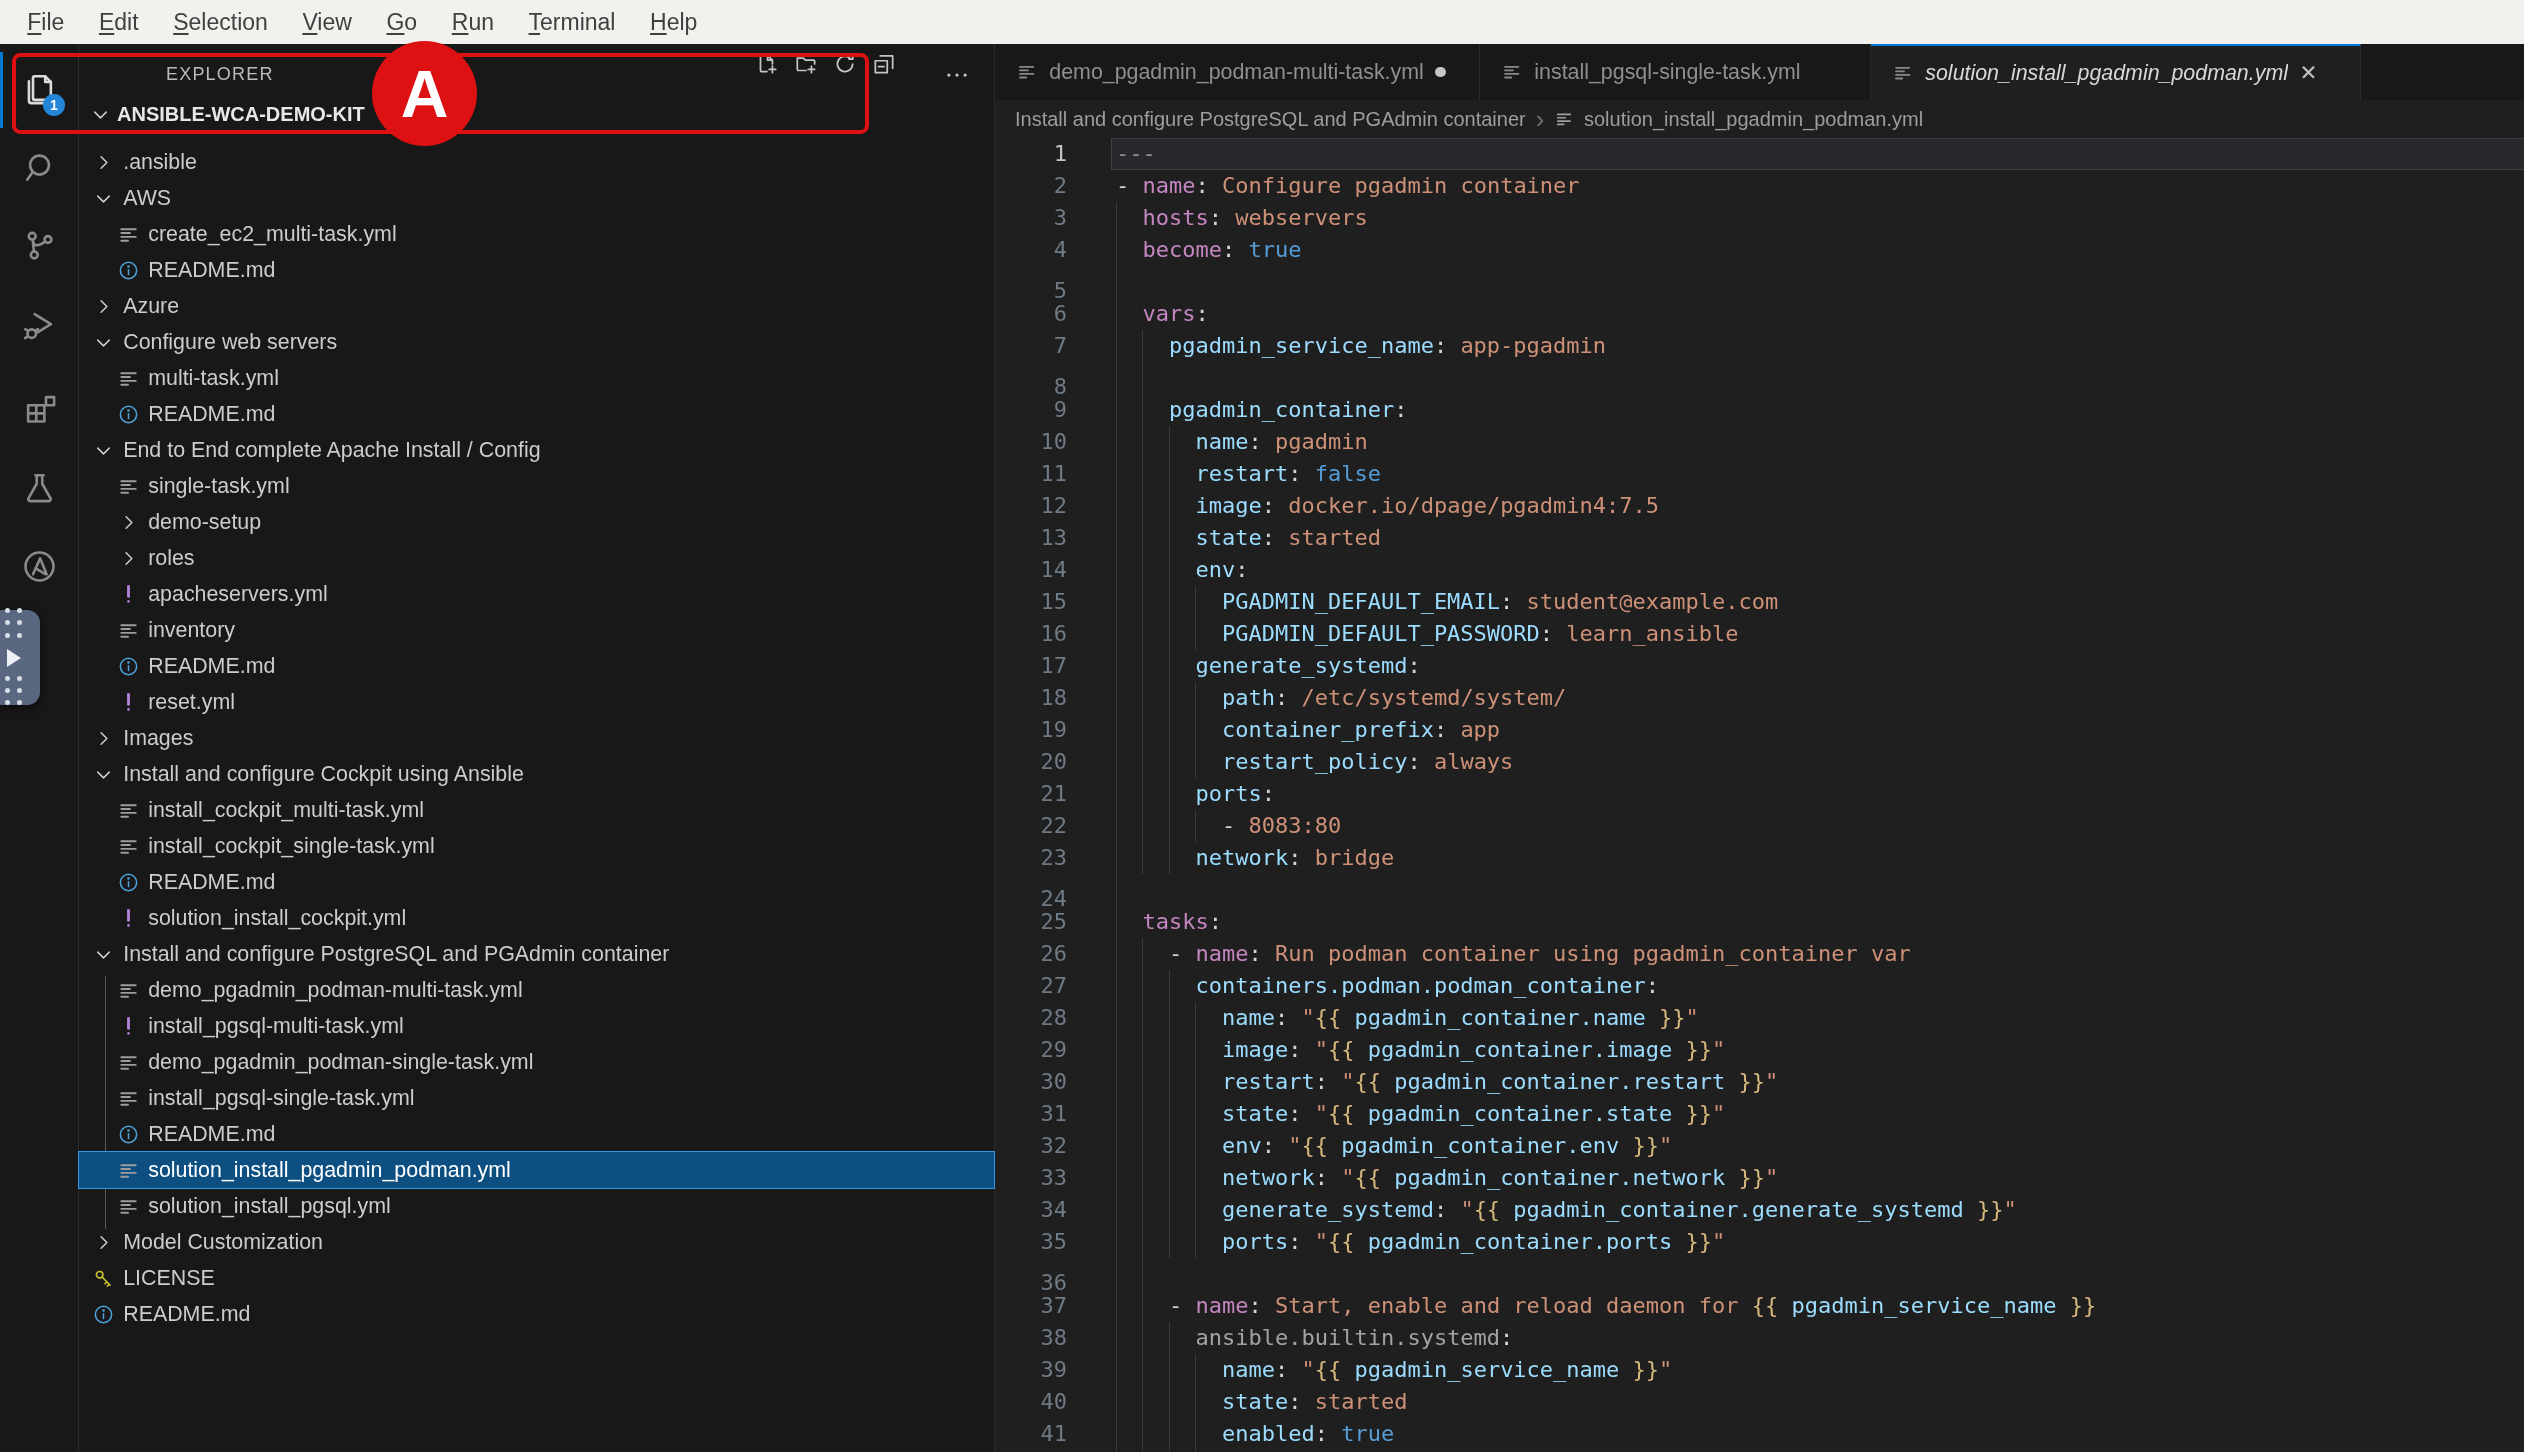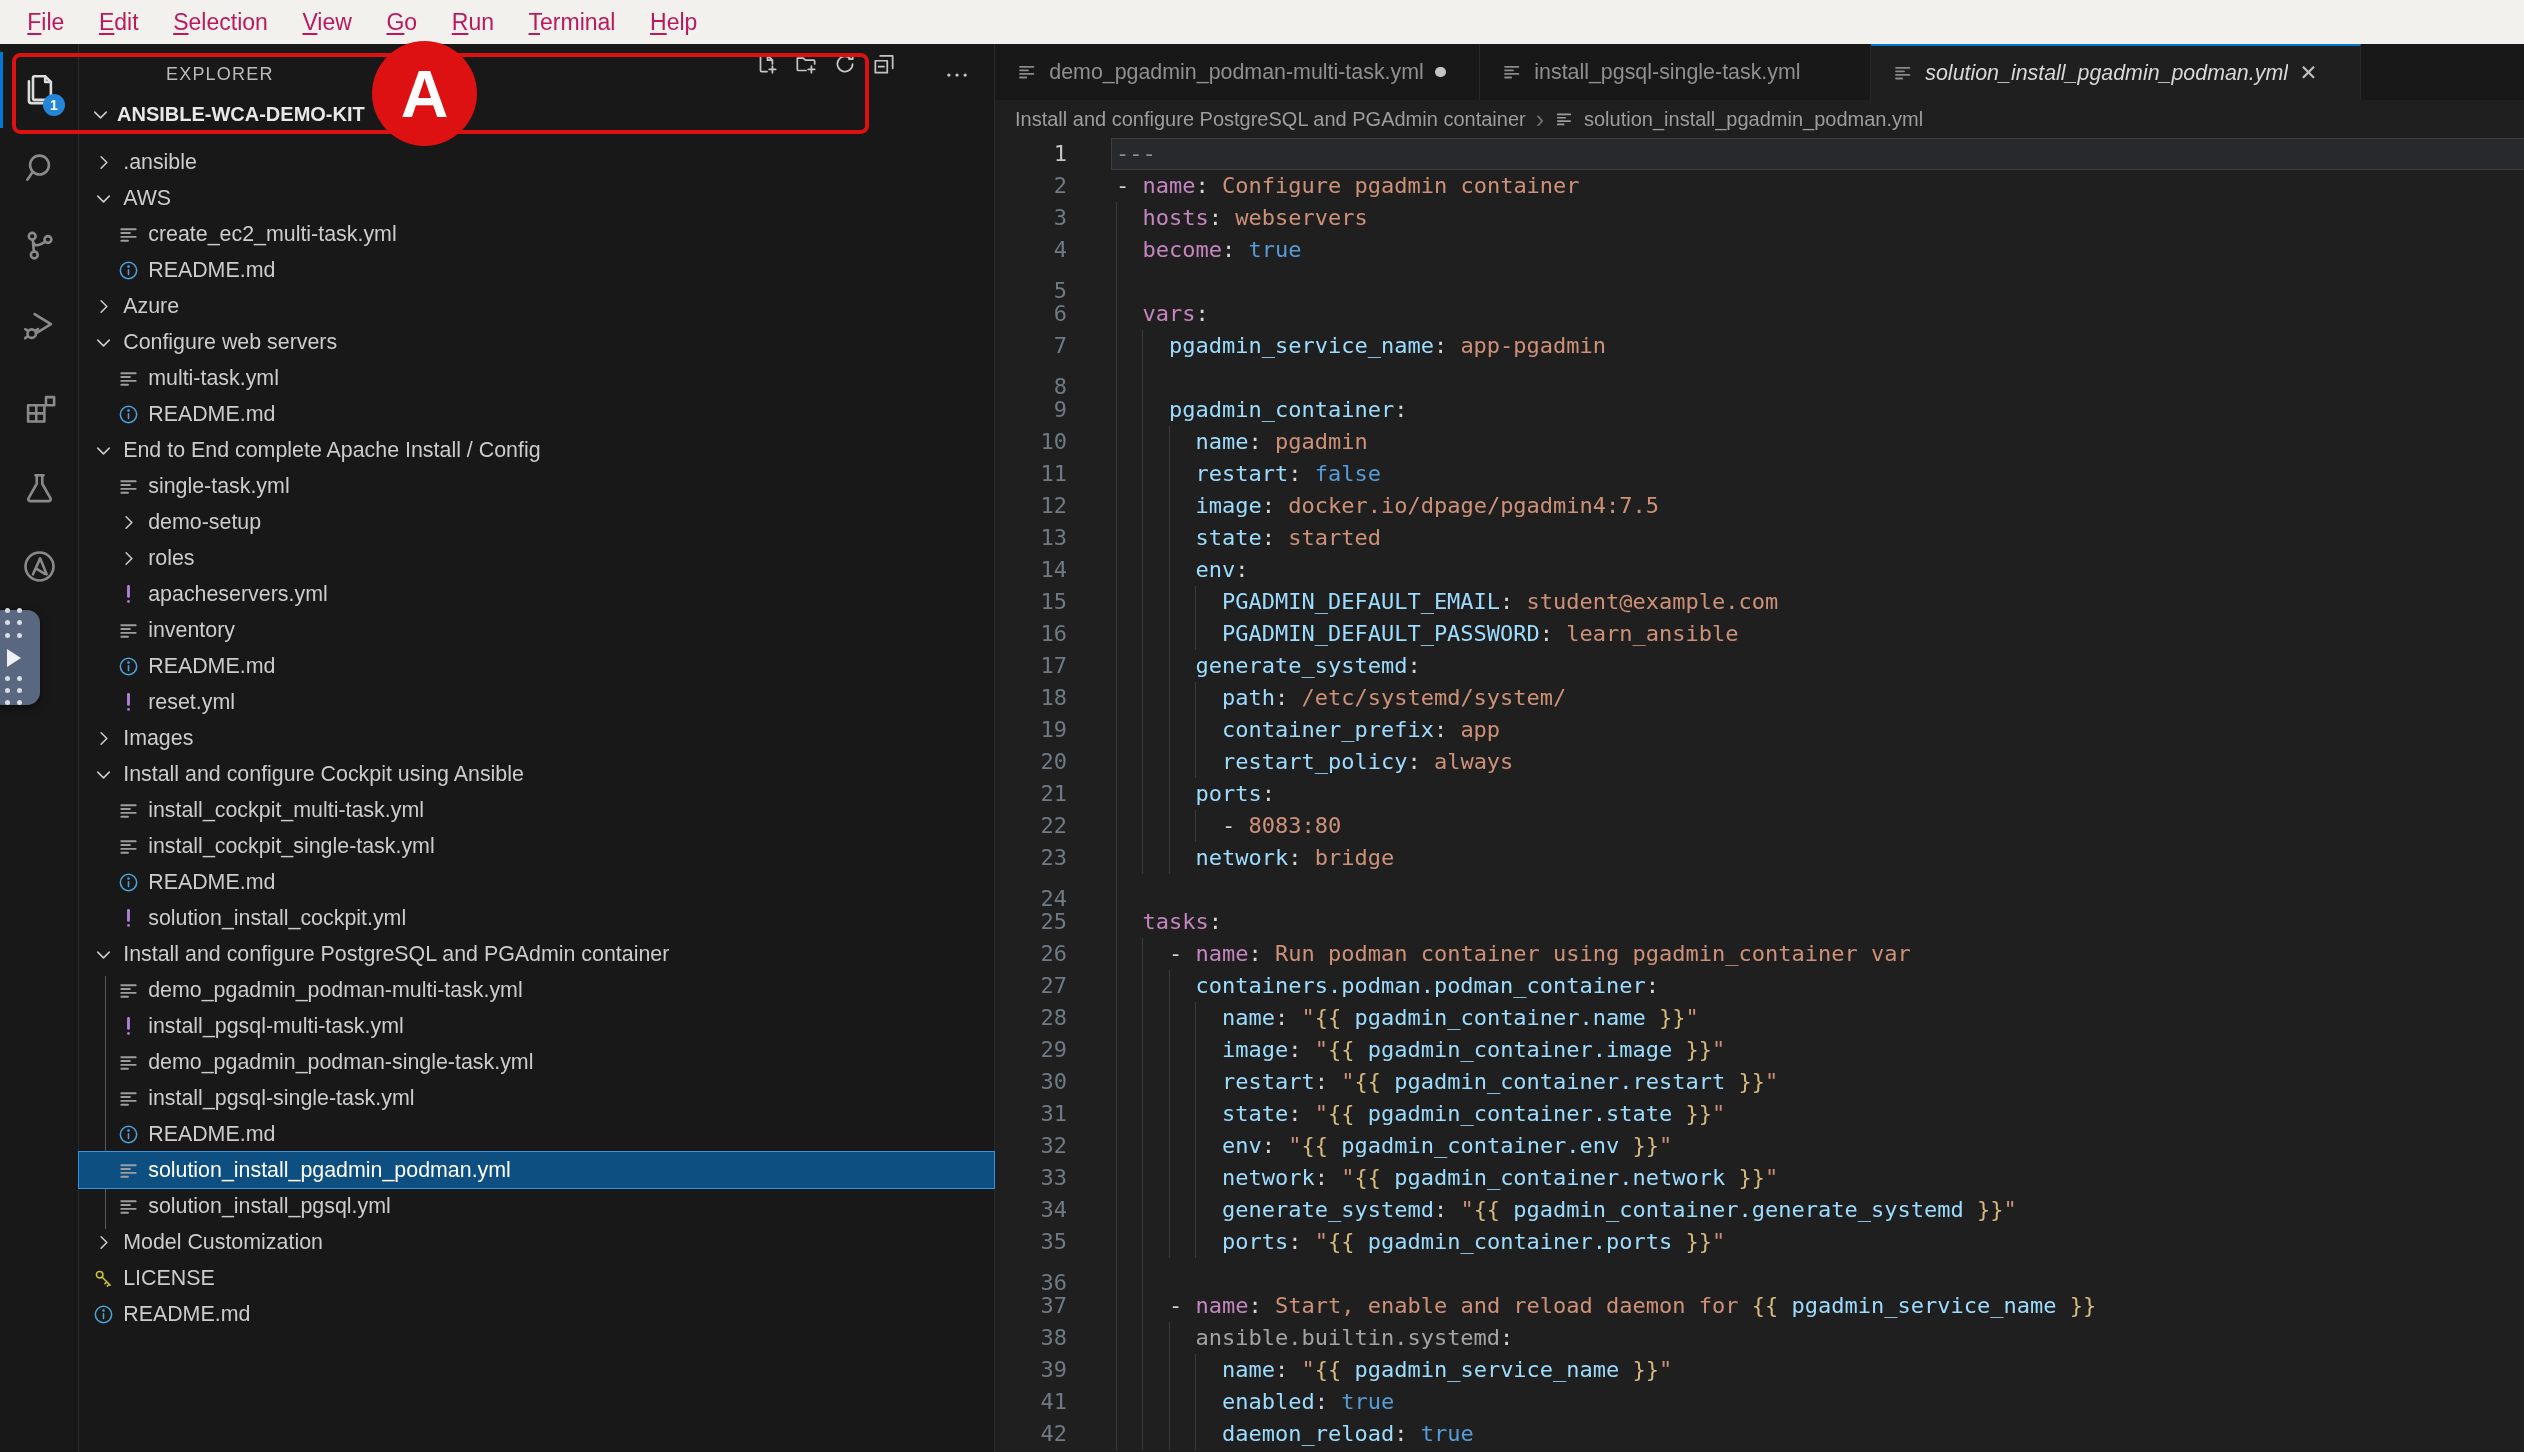--- a/index.html
+++ b/index.html
@@ -3,21 +3,21 @@
 <meta charset="utf-8">
 <style>
   * { margin:0; padding:0; box-sizing:border-box; }
   html,body { background:#111; }
   #stage { position:relative; width:2525px; height:1452px; overflow:hidden;
            background:#1f1f1f; font-family:"Liberation Sans", sans-serif; }
 
   
   #menubar { position:absolute; left:0; top:0; width:2525px; height:44px;
              background:#f2f1ee; display:flex; align-items:center; padding-left:10px; }
-  .menu-item { font-size:23px; color:#be185d; padding:0 17.3px; cursor:default; }
+  .menu-item { font-size:23px; color:#404040; padding:0 17.3px; cursor:default; }
   .menu-item u { text-decoration-thickness:1.6px; text-underline-offset:3.3px; }
 
   
   #activitybar { position:absolute; left:0; top:44px; width:79px; height:1408px;
                  background:#181818; border-right:0.8px solid #2b2b2b; }
   .act-item { position:absolute; left:20px; width:39px; height:39px; color:#8a8a8a; }
   .act-item svg { width:39px; height:39px; }
   .act-item.active { color:#dcdcdc; }
   #act-indicator { position:absolute; left:0; top:8.2px; width:3.3px; height:76px; background:#0078d4; }
   .badge { position:absolute; left:23px; top:25px; width:22px; height:22px; border-radius:50%;
@@ -568,20 +568,21 @@
         <div class="cl"><span class="ln">30</span><span class="lc" style="padding-left:8ch"><span class="guide" style="left:0ch"></span><span class="guide" style="left:2ch"></span><span class="guide" style="left:4ch"></span><span class="guide" style="left:6ch"></span><span class="tk-var">restart</span><span class="tk-pun">: </span><span class="tk-str">"</span><span class="tk-jin">{{</span><span class="tk-var"> pgadmin_container.restart </span><span class="tk-jin">}}</span><span class="tk-str">"</span></span></div>
         <div class="cl"><span class="ln">31</span><span class="lc" style="padding-left:8ch"><span class="guide" style="left:0ch"></span><span class="guide" style="left:2ch"></span><span class="guide" style="left:4ch"></span><span class="guide" style="left:6ch"></span><span class="tk-var">state</span><span class="tk-pun">: </span><span class="tk-str">"</span><span class="tk-jin">{{</span><span class="tk-var"> pgadmin_container.state </span><span class="tk-jin">}}</span><span class="tk-str">"</span></span></div>
         <div class="cl"><span class="ln">32</span><span class="lc" style="padding-left:8ch"><span class="guide" style="left:0ch"></span><span class="guide" style="left:2ch"></span><span class="guide" style="left:4ch"></span><span class="guide" style="left:6ch"></span><span class="tk-var">env</span><span class="tk-pun">: </span><span class="tk-str">"</span><span class="tk-jin">{{</span><span class="tk-var"> pgadmin_container.env </span><span class="tk-jin">}}</span><span class="tk-str">"</span></span></div>
         <div class="cl"><span class="ln">33</span><span class="lc" style="padding-left:8ch"><span class="guide" style="left:0ch"></span><span class="guide" style="left:2ch"></span><span class="guide" style="left:4ch"></span><span class="guide" style="left:6ch"></span><span class="tk-var">network</span><span class="tk-pun">: </span><span class="tk-str">"</span><span class="tk-jin">{{</span><span class="tk-var"> pgadmin_container.network </span><span class="tk-jin">}}</span><span class="tk-str">"</span></span></div>
         <div class="cl"><span class="ln">34</span><span class="lc" style="padding-left:8ch"><span class="guide" style="left:0ch"></span><span class="guide" style="left:2ch"></span><span class="guide" style="left:4ch"></span><span class="guide" style="left:6ch"></span><span class="tk-var">generate_systemd</span><span class="tk-pun">: </span><span class="tk-str">"</span><span class="tk-jin">{{</span><span class="tk-var"> pgadmin_container.generate_systemd </span><span class="tk-jin">}}</span><span class="tk-str">"</span></span></div>
         <div class="cl"><span class="ln">35</span><span class="lc" style="padding-left:8ch"><span class="guide" style="left:0ch"></span><span class="guide" style="left:2ch"></span><span class="guide" style="left:4ch"></span><span class="guide" style="left:6ch"></span><span class="tk-var">ports</span><span class="tk-pun">: </span><span class="tk-str">"</span><span class="tk-jin">{{</span><span class="tk-var"> pgadmin_container.ports </span><span class="tk-jin">}}</span><span class="tk-str">"</span></span></div>
         <div class="cl"><span class="ln">36</span><span class="lc" style="padding-left:4ch"><span class="guide" style="left:0ch"></span><span class="guide" style="left:2ch"></span></span></div>
         <div class="cl"><span class="ln">37</span><span class="lc" style="padding-left:4ch"><span class="guide" style="left:0ch"></span><span class="guide" style="left:2ch"></span><span class="tk-pun">- </span><span class="tk-key">name</span><span class="tk-pun">: </span><span class="tk-str">Start, enable and reload daemon for </span><span class="tk-jin">{{</span><span class="tk-var"> pgadmin_service_name </span><span class="tk-jin">}}</span></span></div>
         <div class="cl"><span class="ln">38</span><span class="lc" style="padding-left:6ch"><span class="guide" style="left:0ch"></span><span class="guide" style="left:2ch"></span><span class="guide" style="left:4ch"></span><span class="tk-mod">ansible.builtin.systemd</span><span class="tk-pun">:</span></span></div>
         <div class="cl"><span class="ln">39</span><span class="lc" style="padding-left:8ch"><span class="guide" style="left:0ch"></span><span class="guide" style="left:2ch"></span><span class="guide" style="left:4ch"></span><span class="guide" style="left:6ch"></span><span class="tk-var">name</span><span class="tk-pun">: </span><span class="tk-str">"</span><span class="tk-jin">{{</span><span class="tk-var"> pgadmin_service_name </span><span class="tk-jin">}}</span><span class="tk-str">"</span></span></div>
+        <div class="cl"><span class="ln">40</span><span class="lc" style="padding-left:8ch"><span class="guide" style="left:0ch"></span><span class="guide" style="left:2ch"></span><span class="guide" style="left:4ch"></span><span class="guide" style="left:6ch"></span><span class="tk-var">state</span><span class="tk-pun">: </span><span class="tk-str">started</span></span></div>
         <div class="cl"><span class="ln">41</span><span class="lc" style="padding-left:8ch"><span class="guide" style="left:0ch"></span><span class="guide" style="left:2ch"></span><span class="guide" style="left:4ch"></span><span class="guide" style="left:6ch"></span><span class="tk-var">enabled</span><span class="tk-pun">: </span><span class="tk-bool">true</span></span></div>
         <div class="cl"><span class="ln">42</span><span class="lc" style="padding-left:8ch"><span class="guide" style="left:0ch"></span><span class="guide" style="left:2ch"></span><span class="guide" style="left:4ch"></span><span class="guide" style="left:6ch"></span><span class="tk-var">daemon_reload</span><span class="tk-pun">: </span><span class="tk-bool">true</span></span></div>
       </div>
   </div>
 
   <div id="anno-box"></div>
   <div id="anno-circle">A</div>
 
   <div id="float-widget">
     <span class="dotgrid">

